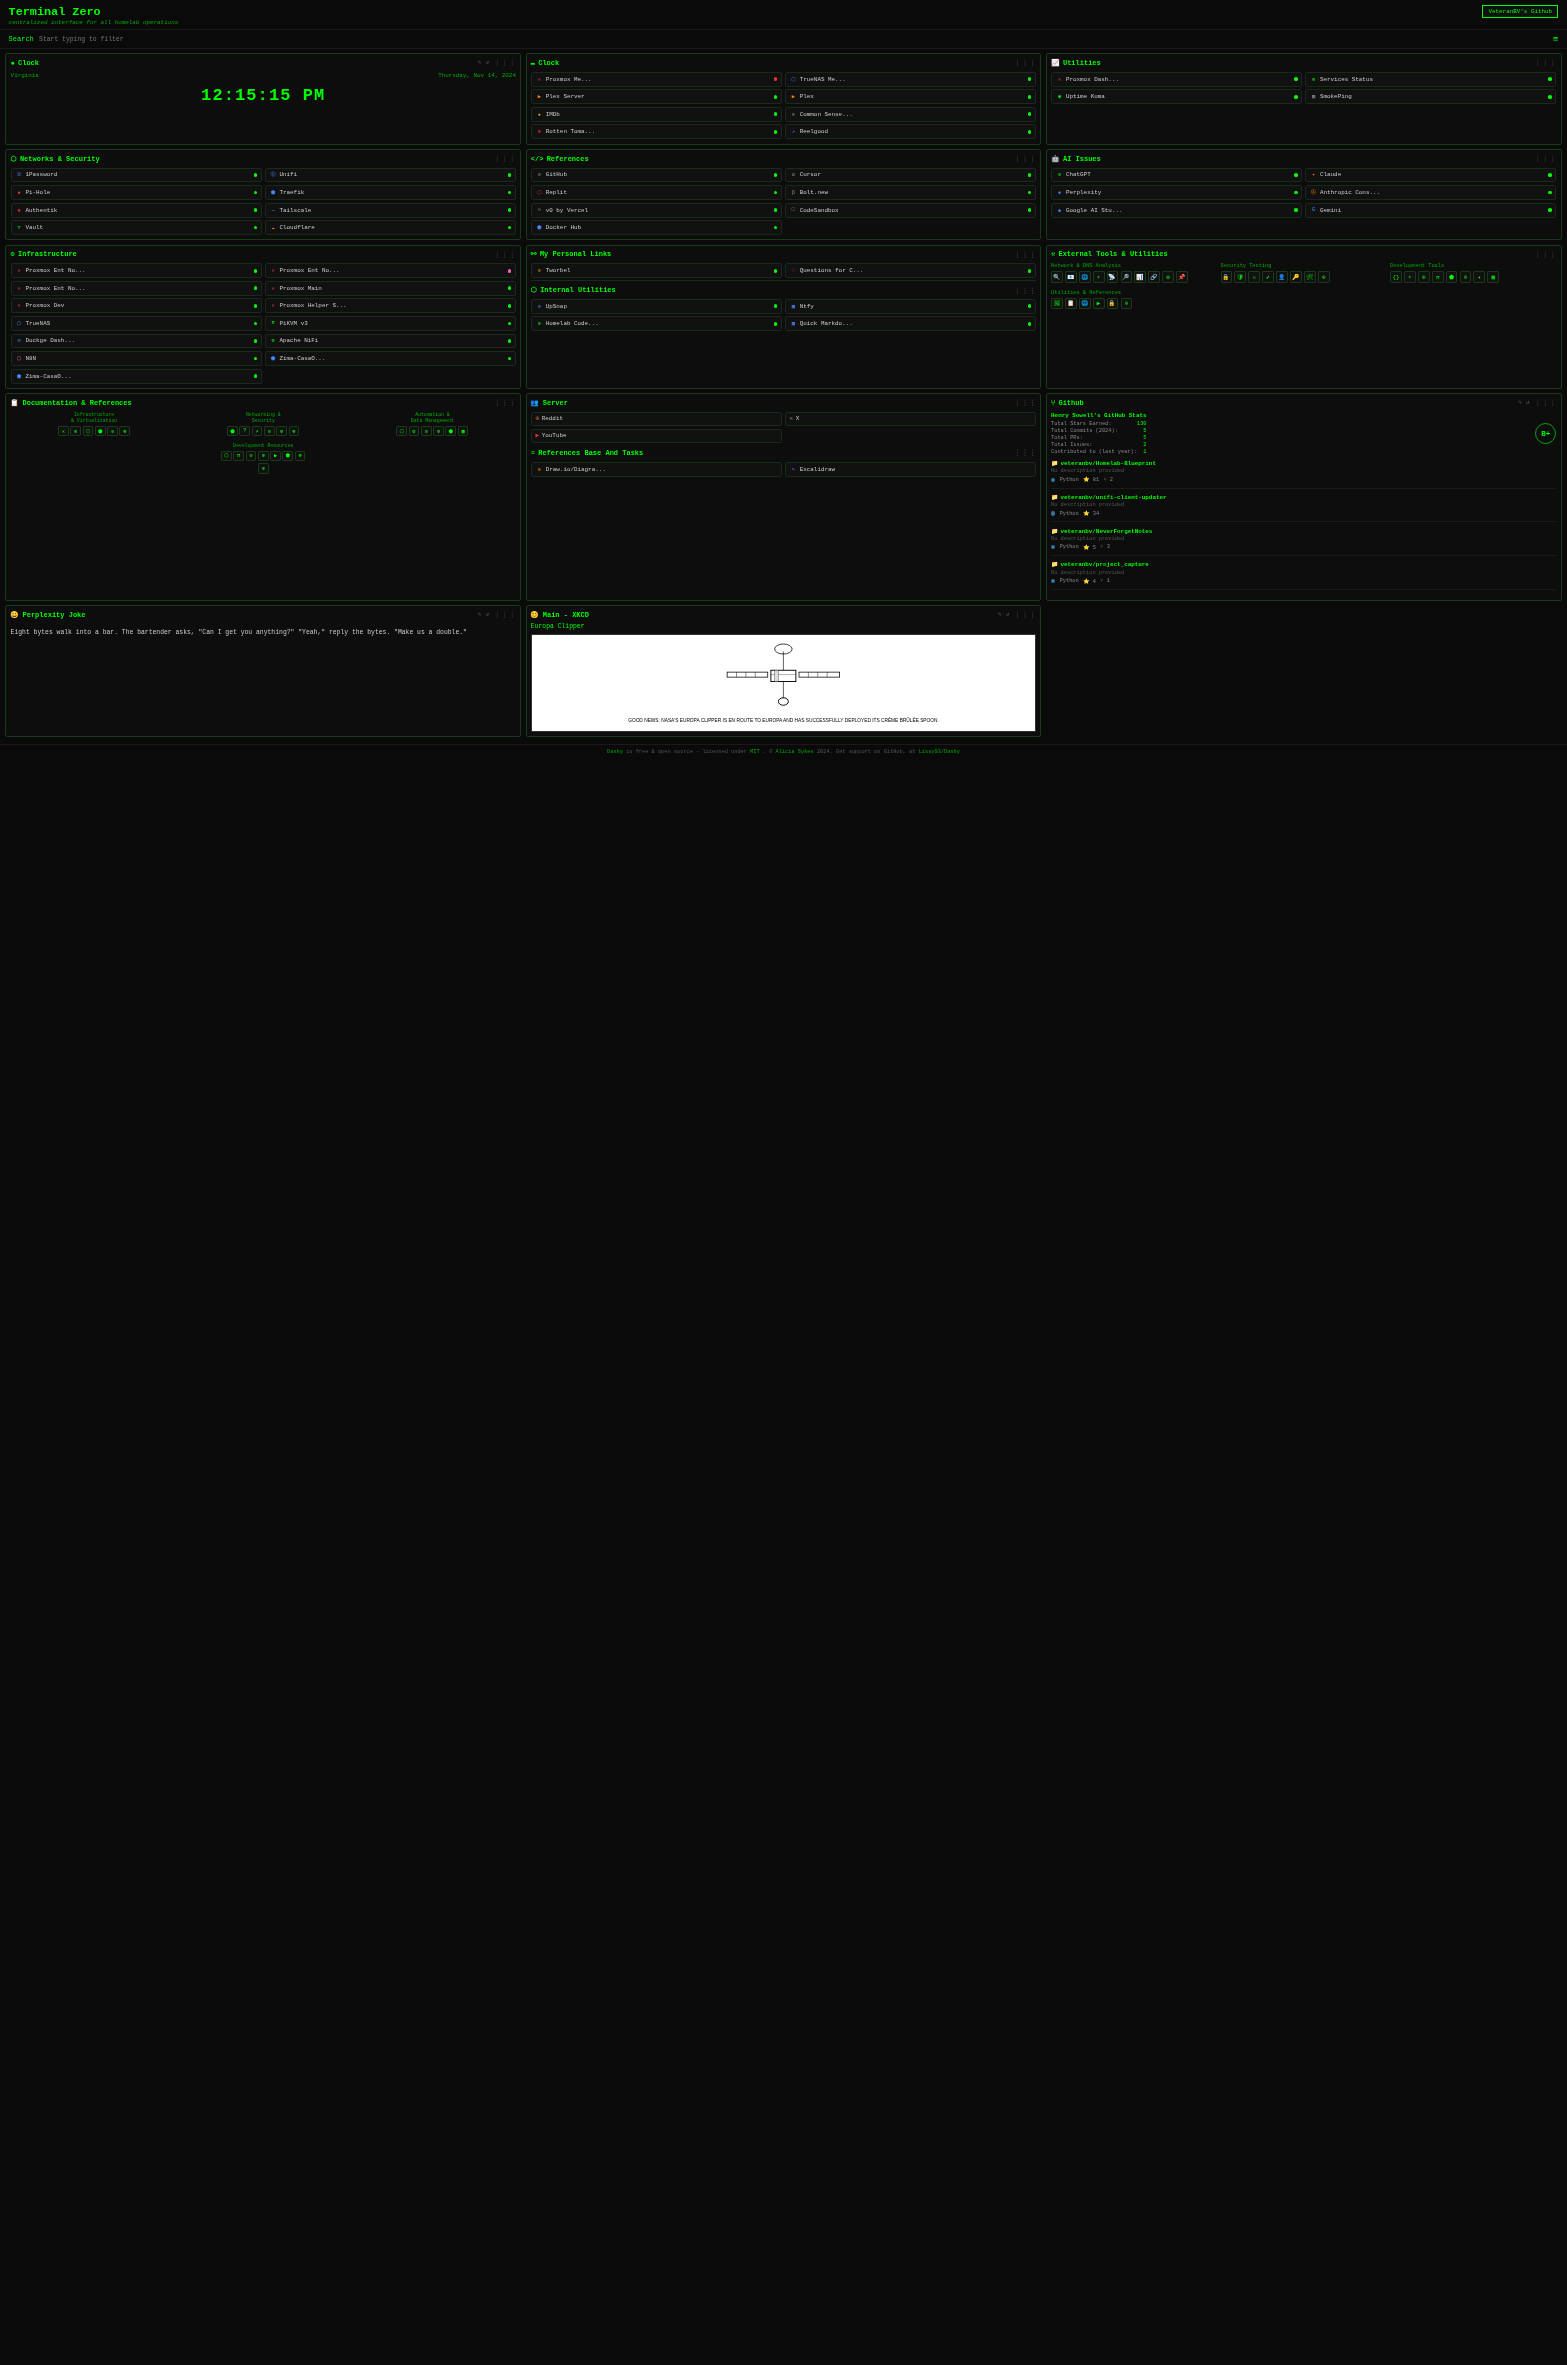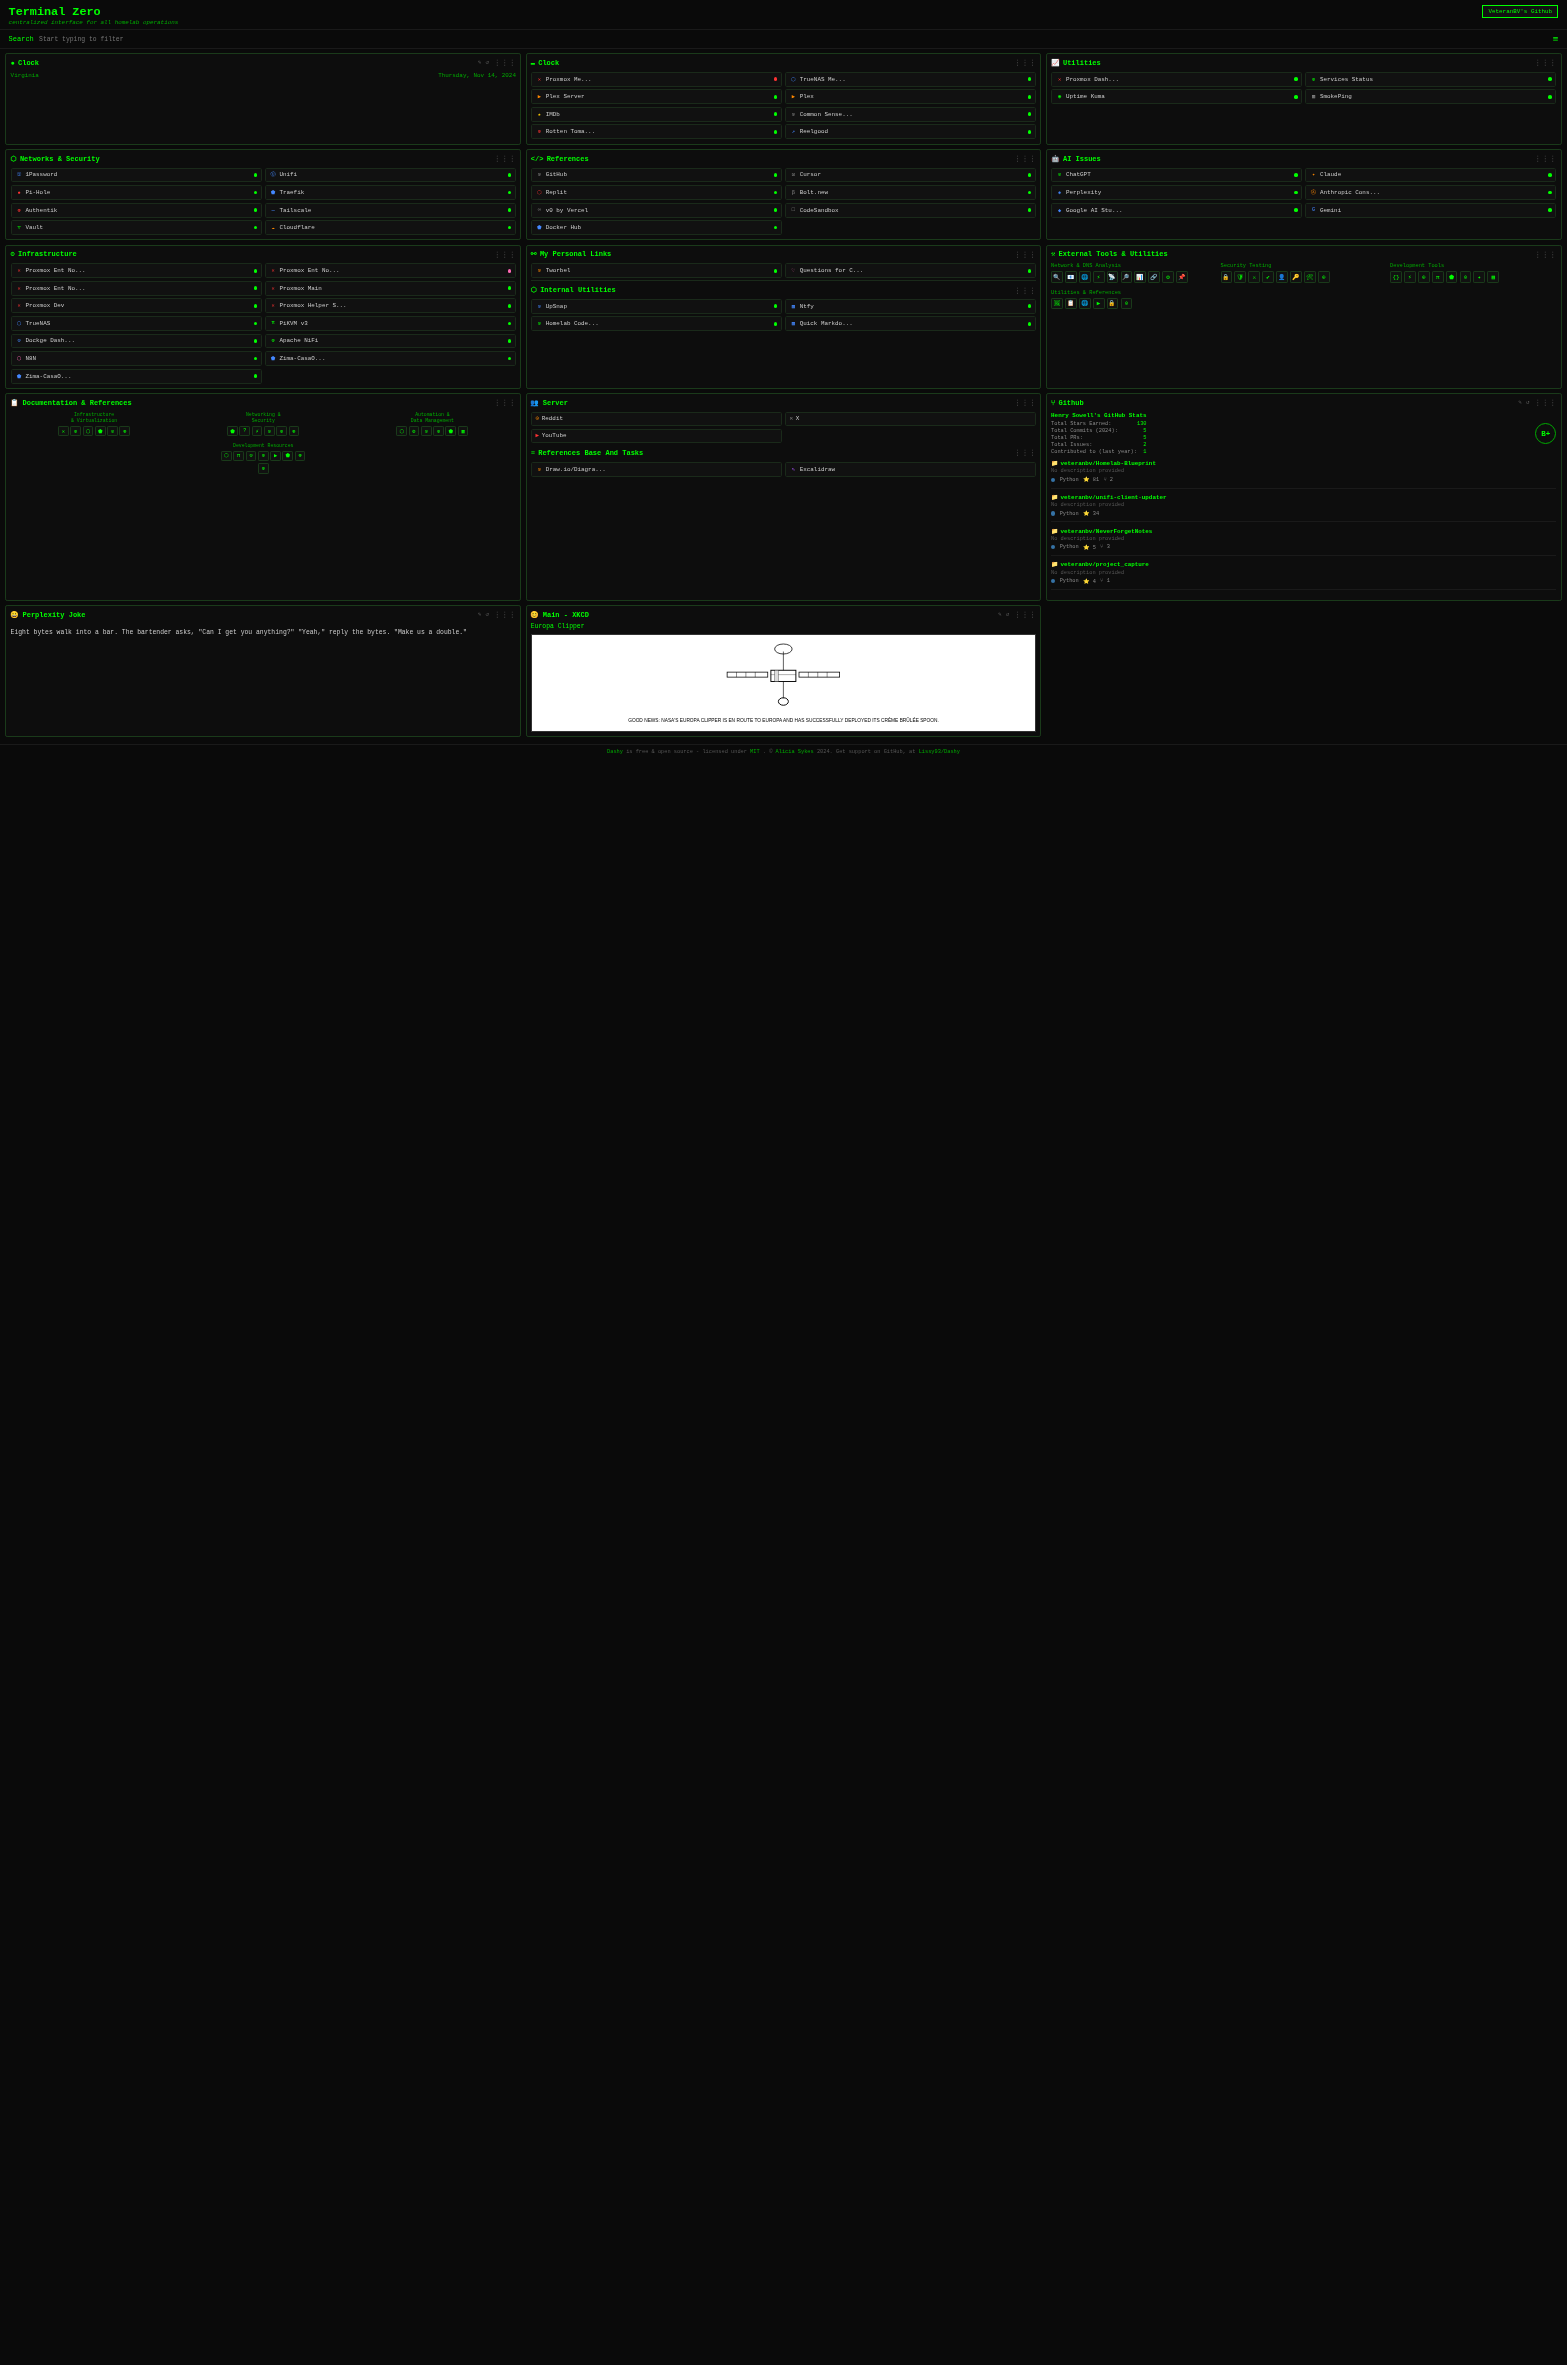--- a/index.html
+++ b/index.html
@@ -238,20 +238,21 @@
       <div style="display:flex;gap:4.3px;align-items:center;">
         <span class="header-icon">✎</span>
         <span class="header-icon">↺</span>
         <span class="card-menu">⋮⋮⋮</span>
       </div>
     </div>
     <div class="clock-top">
       <span class="clock-location">Virginia</span>
       <span class="clock-date">Thursday, Nov 14, 2024</span>
     </div>
+    <div class="clock-time">12:15:15 PM</div>
   </div>
 
   <div class="card">
     <div class="card-header">
       <div class="card-title">
         <span class="icon-green">▬</span>
         <span>Clock</span>
       </div>
       <span class="card-menu">⋮⋮⋮</span>
     </div>

